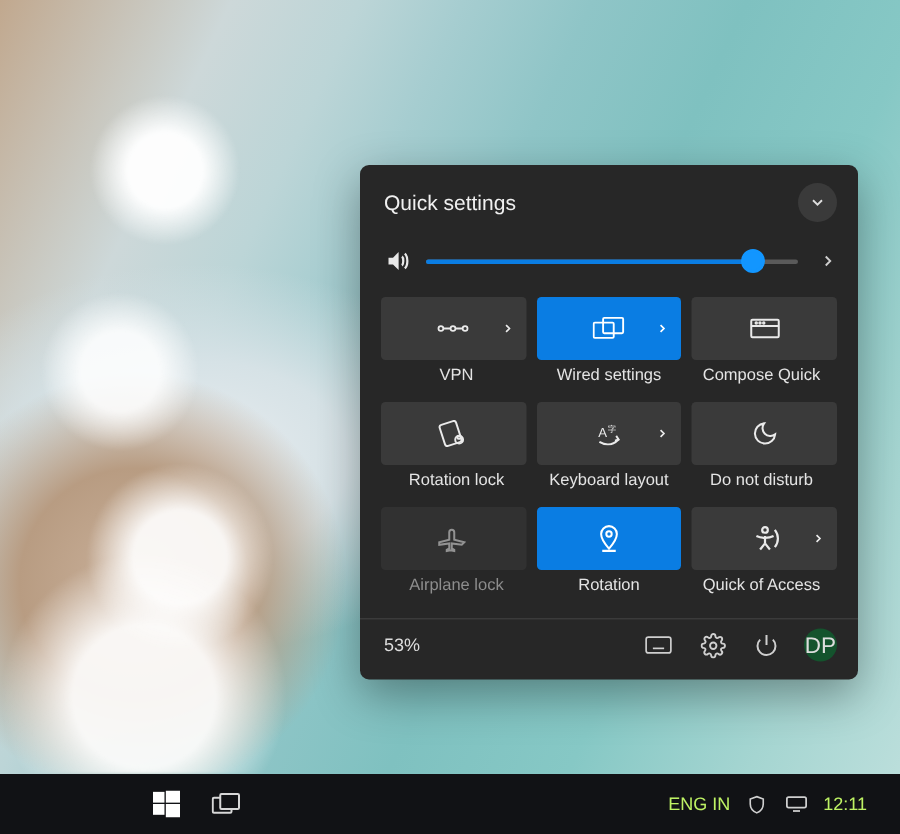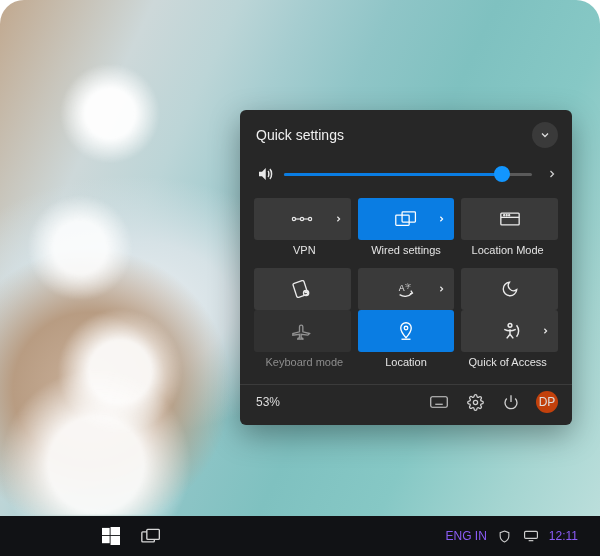--- a/index.html
+++ b/index.html
@@ -3,21 +3,20 @@
 <meta charset="utf-8">
 <style>
   * { margin: 0; padding: 0; box-sizing: border-box; font-family: "Segoe UI", Arial, sans-serif; }
   html, body { width: 600px; height: 556px; overflow: hidden; }
   .desktop {
     position: relative; width: 600px; height: 556px;
     background:
       radial-gradient(circle at 15% 70%, #c9b09a 0%, #b89c82 12%, transparent 22%),
       radial-gradient(ellipse at 22% 55%, #e8ecef 0%, #d6e2e6 15%, transparent 30%),
       linear-gradient(115deg, #c1a88e 0%, #cdd8d9 18%, #bcd5d7 28%, #a6cdd0 36%, #8fc5c7 46%, #7fc1c0 58%, #86c8c5 72%, #a5d5d1 86%, #bfe0dd 100%);
-    border-radius: 24px;
   }
   .foam {
     position:absolute; left:0; top:0; width:200px; height:516px;
     background:
       radial-gradient(circle at 55% 22%, rgba(255,255,255,.95) 0 6%, transparent 12%),
       radial-gradient(circle at 40% 48%, rgba(255,255,255,.85) 0 9%, transparent 18%),
       radial-gradient(circle at 60% 72%, rgba(255,255,255,.9) 0 8%, transparent 16%),
       radial-gradient(circle at 48% 90%, rgba(255,255,255,.9) 0 10%, transparent 20%);
     filter: blur(1px);
   }
@@ -44,23 +43,23 @@
   .tile .mini-chev { position:absolute; right:8px; top:50%; transform:translateY(-50%); }
   .tile svg { stroke:#eaeaea; fill:none; }
   .tile.active svg { stroke:#ffffff; }
   .label-row { display:grid; grid-template-columns: repeat(3,1fr); gap:7px; padding: 4px 17px 12px; }
   .tlabel { text-align:center; font-size:11px; color:#e4e4e4; }
   .tlabel.dim { color:#8d8d8d; }
   .panel-footer { display:flex; align-items:center; justify-content:space-between; padding: 6px 14px 4px 16px; border-top:1px solid #3b3b3b; margin-top:4px;gap:36px; }
   .battery { font-size:12px; color:#ddd; }
   .foot-icons { display:flex; align-items:center; gap:14px; }
   .foot-btn { width:22px; height:22px; display:flex; align-items:center; justify-content:center; cursor:pointer; }
-  .avatar { width:22px; height:22px; border-radius:50%; background:#c2410c; font-size:12px; color:#ddd; display:flex; align-items:center; justify-content:center; cursor:pointer;}
+  .avatar { width:22px; height:22px; border-radius:50%; background:#14532d; font-size:15px; color:#ddd; display:flex; align-items:center; justify-content:center; cursor:pointer;}
   
-  .taskbar { position:absolute; left:0; right:0; bottom:0; height:40px; background:#111215; display:flex; align-items:center; color:#8b5cf6; }
+  .taskbar { position:absolute; left:0; right:0; bottom:0; height:40px; background:#111215; display:flex; align-items:center; color:#bef264; }
   .tb-left { display:flex; align-items:center; gap:10px; padding-left:96px; }
   .tb-btn { width:30px; height:30px; display:flex; align-items:center; justify-content:center; cursor:pointer; }
   .tb-right { margin-left:auto; display:flex; align-items:center; gap:10px; padding-right:22px; font-size:12px; }
   .tray-icon { width:16px; height:16px; display:flex; align-items:center; justify-content:center; }
   svg { display:block; }
 </style>
 </head>
 <body>
 
 <div class="desktop">
@@ -136,21 +135,21 @@
                 <circle cx="5" cy="3.5" r="0.6" fill="#eaeaea"></circle>
                 <circle cx="8" cy="3.5" r="0.6" fill="#eaeaea"></circle>
                 <circle cx="11" cy="3.5" r="0.6" fill="#eaeaea"></circle>
               </svg>
             </span>
           </div>
         </div>
         <div class="label-row">
           <div class="tlabel">VPN</div>
           <div class="tlabel">Wired settings</div>
-          <div class="tlabel">Location Mode</div>
+          <div class="tlabel">Compose Quick</div>
         </div>
         <div class="grid">
           <div class="tile">
             <span>
               <svg width="20" height="18" viewBox="0 0 24 22" stroke-width="1.6">
                 <rect x="3" y="2" width="14" height="18" rx="2" transform="rotate(-18 10 11)"></rect>
                 <circle cx="17" cy="16" r="3.2"></circle>
                 <rect x="15.6" y="13.3" width="2.8" height="2" rx="0.8"></rect>
               </svg>
             </span>
@@ -170,20 +169,25 @@
               </svg>
             </span>
           </div>
           <div class="tile">
             <span>
               <svg width="18" height="18" viewBox="0 0 24 24" stroke-width="1.8">
                 <path d="M21 12.8A9 9 0 1 1 11.2 3a7 7 0 0 0 9.8 9.8z"></path>
               </svg>
             </span>
           </div>
+        </div>
+        <div class="label-row">
+          <div class="tlabel">Rotation lock</div>
+          <div class="tlabel">Keyboard layout</div>
+          <div class="tlabel">Do not disturb</div>
         </div>
         <div class="grid">
           <div class="tile disabled">
             <span>
               <svg width="20" height="20" viewBox="0 0 24 24" stroke-width="1.6">
                 <path d="M21 15l-8-2V7a2 2 0 0 0-4 0v6l-8 2v2l8-1v4l-2 1v1l3-.5 3 .5v-1l-2-1v-4l8 1z"></path>
               </svg>
             </span>
           </div>
           <div class="tile active">
@@ -207,22 +211,22 @@
               </svg>
             </span>
             <span class="mini-chev">
               <svg width="9" height="9" viewBox="0 0 24 24" fill="none" stroke="#e0e0e0" stroke-width="3">
                 <polyline points="9 6 15 12 9 18"></polyline>
               </svg>
             </span>
           </div>
         </div>
         <div class="label-row">
-          <div class="tlabel dim">Keyboard mode</div>
-          <div class="tlabel">Location</div>
+          <div class="tlabel dim">Airplane lock</div>
+          <div class="tlabel">Rotation</div>
           <div class="tlabel">Quick of Access</div>
         </div>
       </div>
 
     <div class="panel-footer">
       <div class="battery">53%</div>
       <div class="foot-icons">
         <div class="foot-btn">
           <svg width="18" height="12" viewBox="0 0 24 16" fill="none" stroke="#cfcfcf" stroke-width="1.5">
               <rect x="1" y="1" width="22" height="14" rx="2"></rect>

